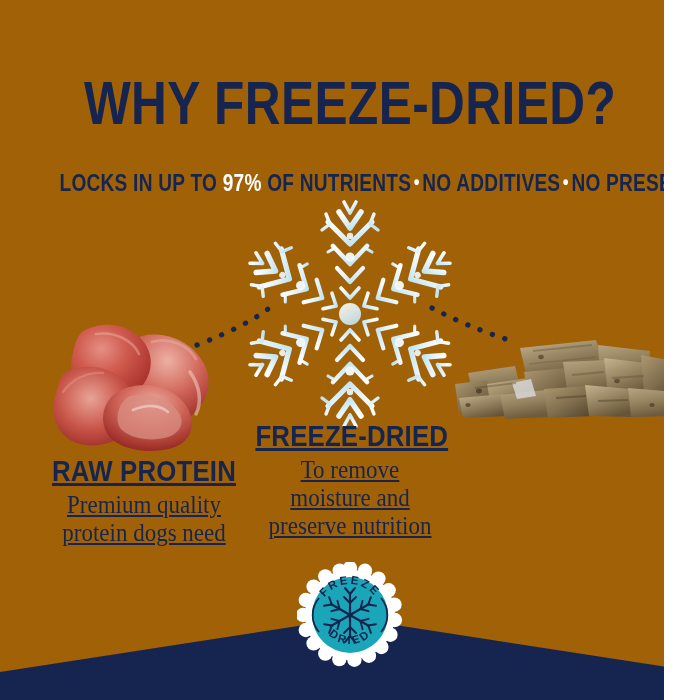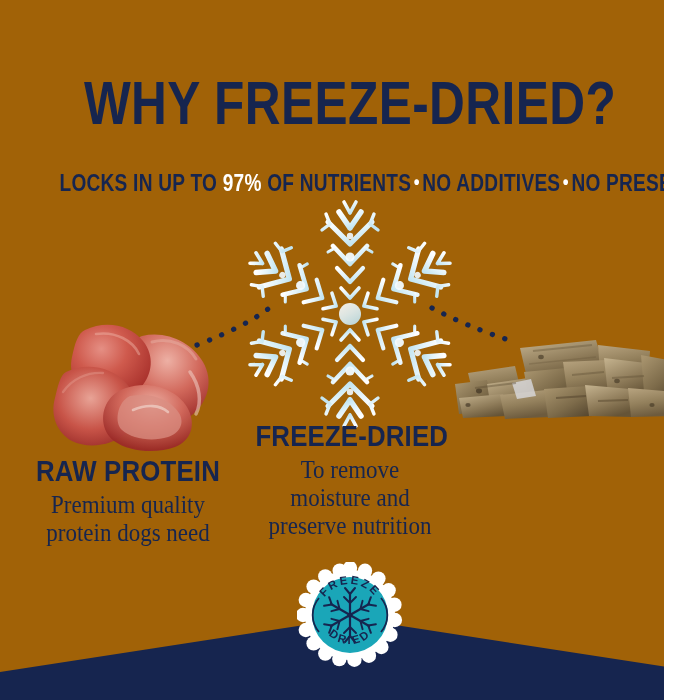--- a/index.html
+++ b/index.html
@@ -78,20 +78,21 @@
     width: 700px;
     height: 700px;
     pointer-events: none;
   }
 
   
   .caption {
     position: absolute;
     text-align: center;
     color: #16254f;
+    text-decoration: underline;
   }
   .caption .title {
     font-family: "Liberation Sans Narrow", "Liberation Sans", sans-serif;
     font-weight: 700;
     font-size: 30px;
     line-height: 32px;
     letter-spacing: 0.2px;
     transform: scaleX(0.86);
     transform-origin: 50% 50%;
     white-space: nowrap;
@@ -99,21 +100,21 @@
   .caption .body {
     font-family: "Liberation Serif", "DejaVu Serif", serif;
     font-weight: 400;
     font-size: 25px;
     line-height: 28px;
     margin-top: 4px;
     transform: scaleX(0.92);
     transform-origin: 50% 50%;
   }
 
-  #cap-left   { left: 8px;   top: 455px; width: 240px; text-align: center; }
+  #cap-left   { left: 24px;   top: 455px; width: 240px; text-align: center; }
   #cap-center { left: 240px; top: 420px; width: 220px; }
   #cap-right  { left: 452px; top: 455px; width: 240px; }
 
   
   .badge {
     position: absolute;
     left: 297px;
     top: 562px;
     width: 106px;
     height: 106px;

